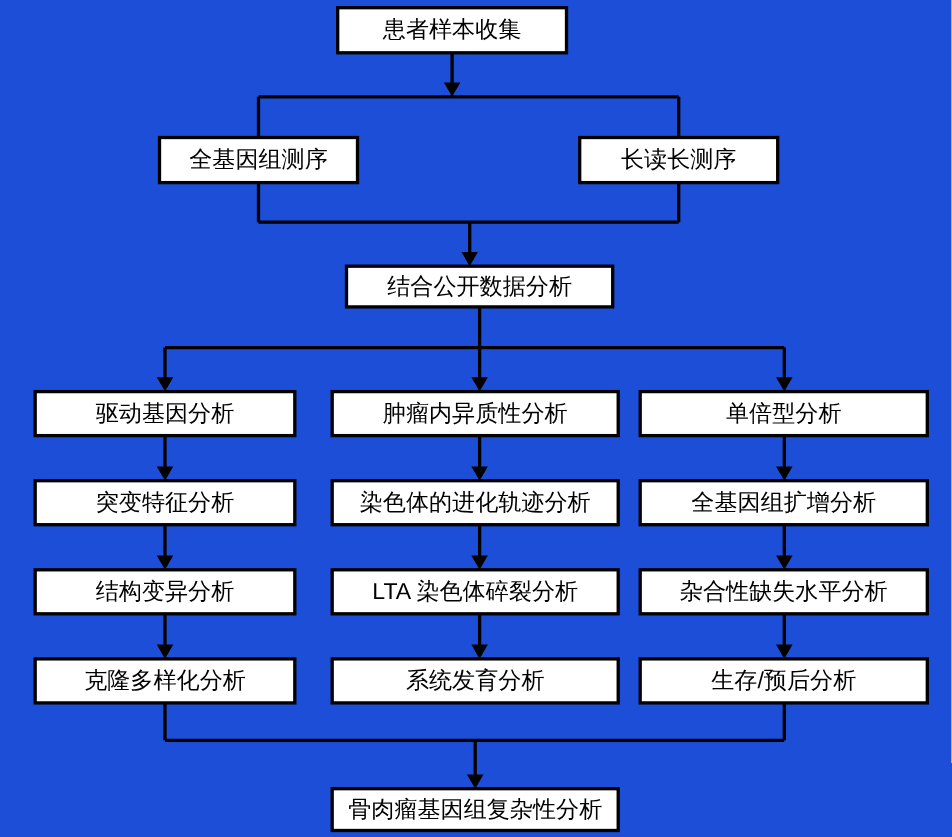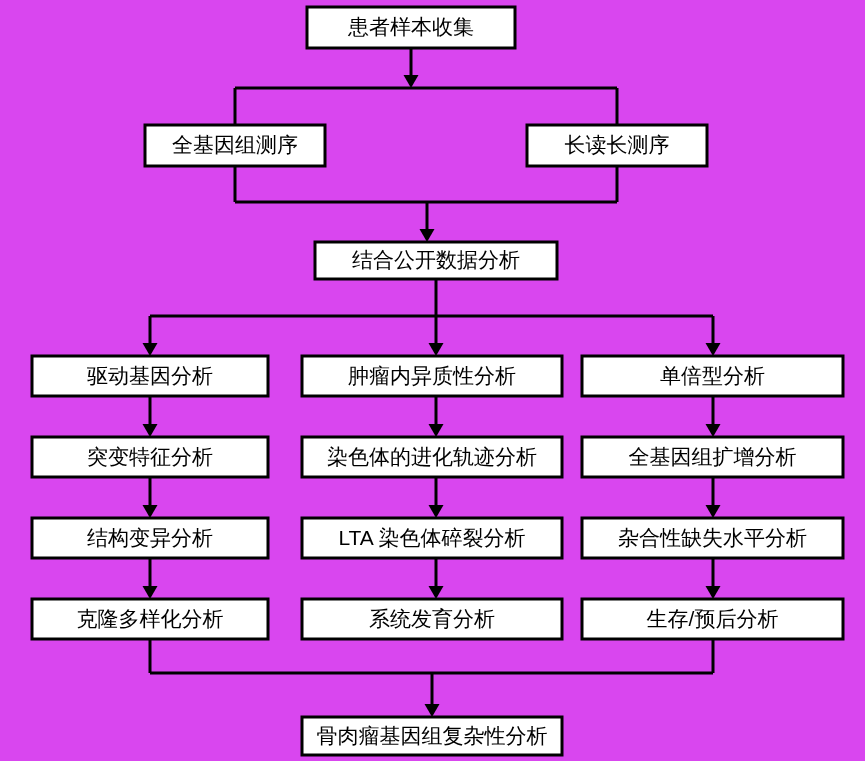--- a/index.html
+++ b/index.html
@@ -7,21 +7,21 @@
     padding: 0;
     background: #ffffff;
   }
   body {
     font-family: "Liberation Sans", "DejaVu Sans", sans-serif;
   }
   #flowchart-root {
     position: relative;
     width: 865px;
     height: 761px;
-    background: #d946ef;
+    background: #1d4ed8;
     overflow: hidden;
     text-align: center;
   }
   svg.fc-canvas {
     position: absolute;
     left: 0;
     top: 0;
     width: 865px;
     height: 761px;
     display: block;

